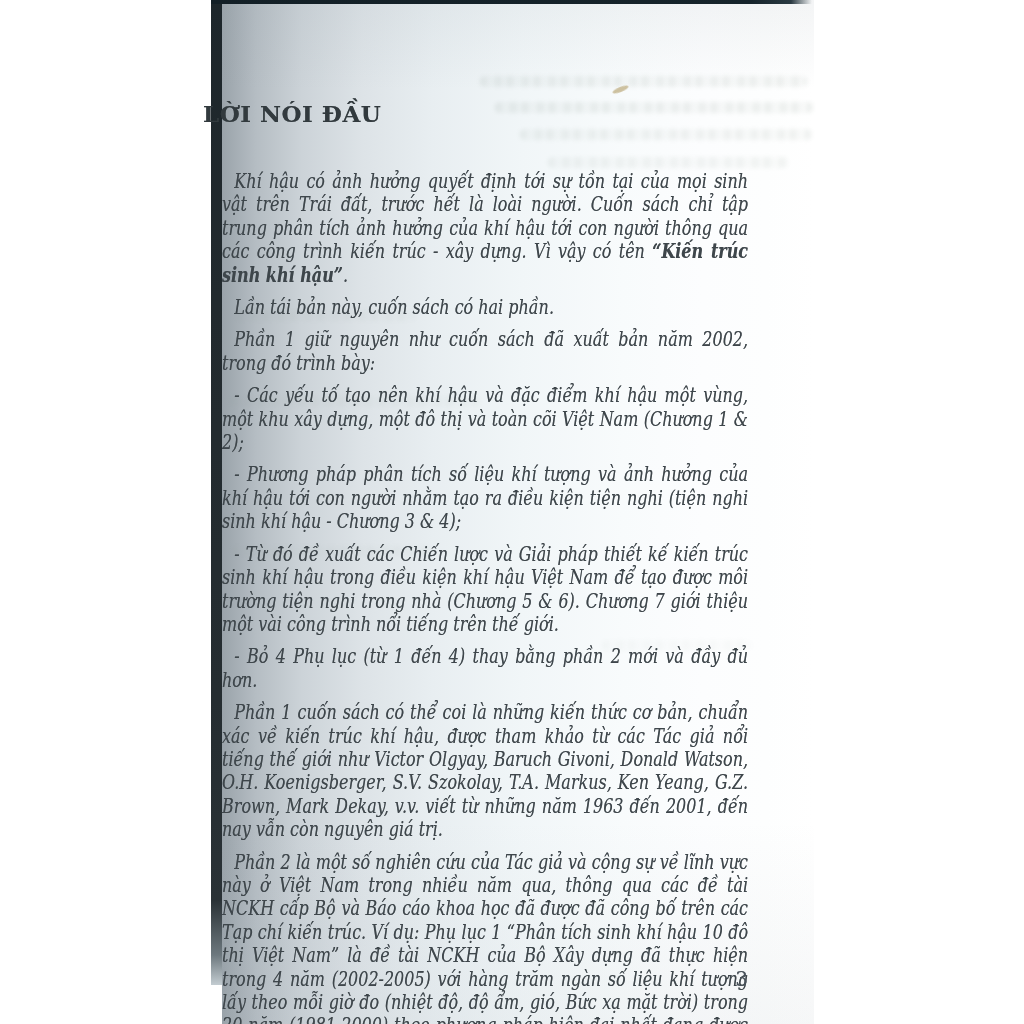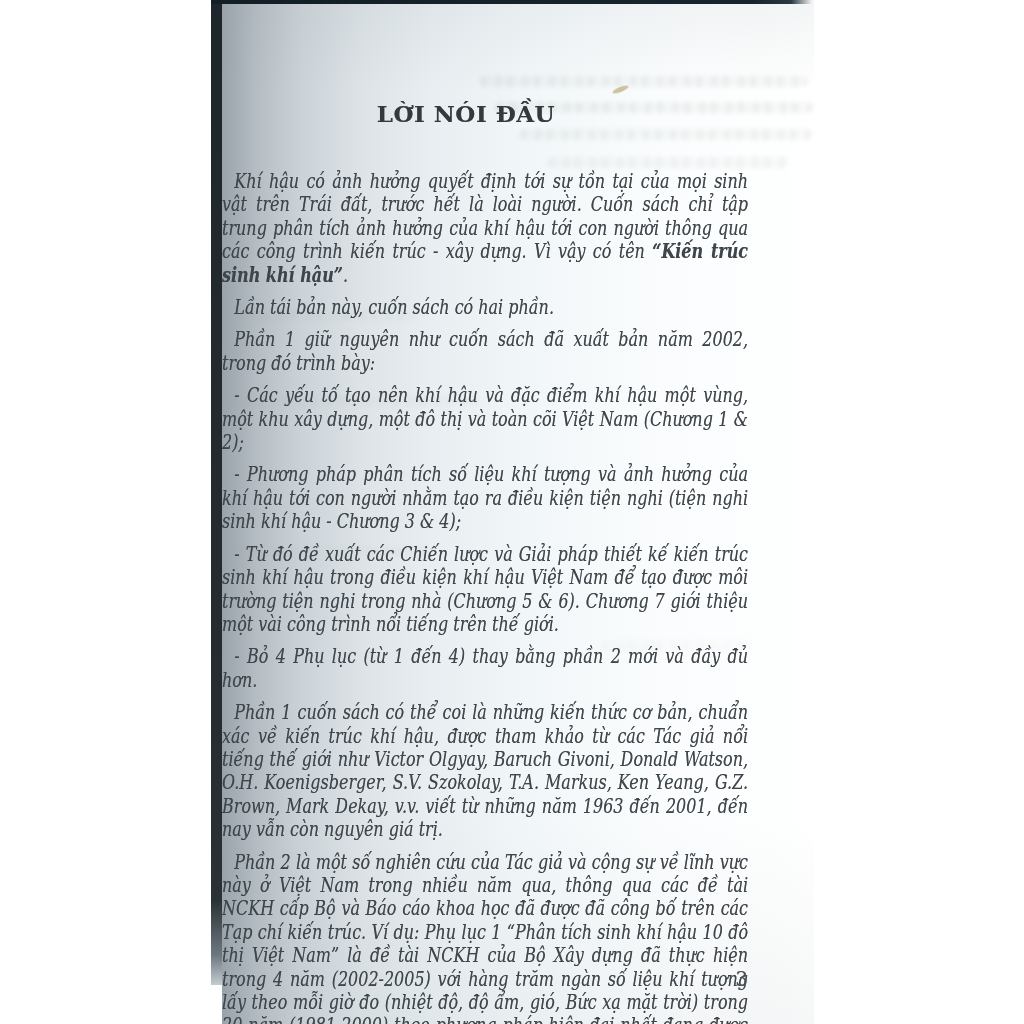--- a/index.html
+++ b/index.html
@@ -51,21 +51,21 @@
       rgba(125,142,130,0.45) 18px, rgba(125,142,130,0.05) 27px);
     filter:blur(2.2px);
   }
   .paper-speck{
     position:absolute;left:612px;top:87px;width:17px;height:5px;
     background:#cdc1a0;border-radius:50%;
     transform:rotate(-22deg);filter:blur(0.6px);
   }
   
   .title-row{
-    position:absolute;left:222px;top:100px;width:526px;text-align:center;
+    position:absolute;left:222px;top:100px;width:526px;
   }
   .title-row .t{
     position:relative;left:-19px;
     font-weight:bold;font-size:23px;letter-spacing:0.5px;
     color:#323a3e;text-shadow:0 0 0.6px rgba(50,58,62,0.55);
     font-style:normal;white-space:nowrap;
   }
   .preface{
     position:absolute;left:222px;top:170px;
     width:642px;transform:scaleX(0.8194);transform-origin:0 0;

